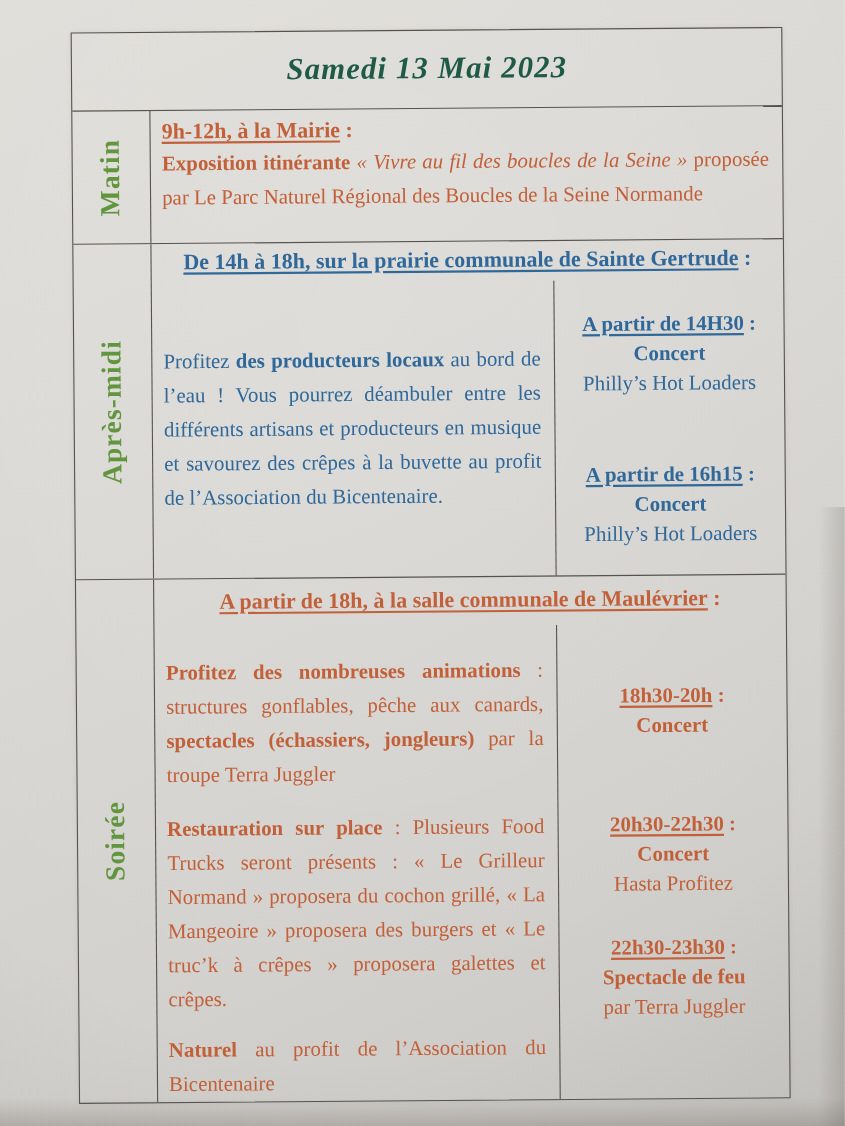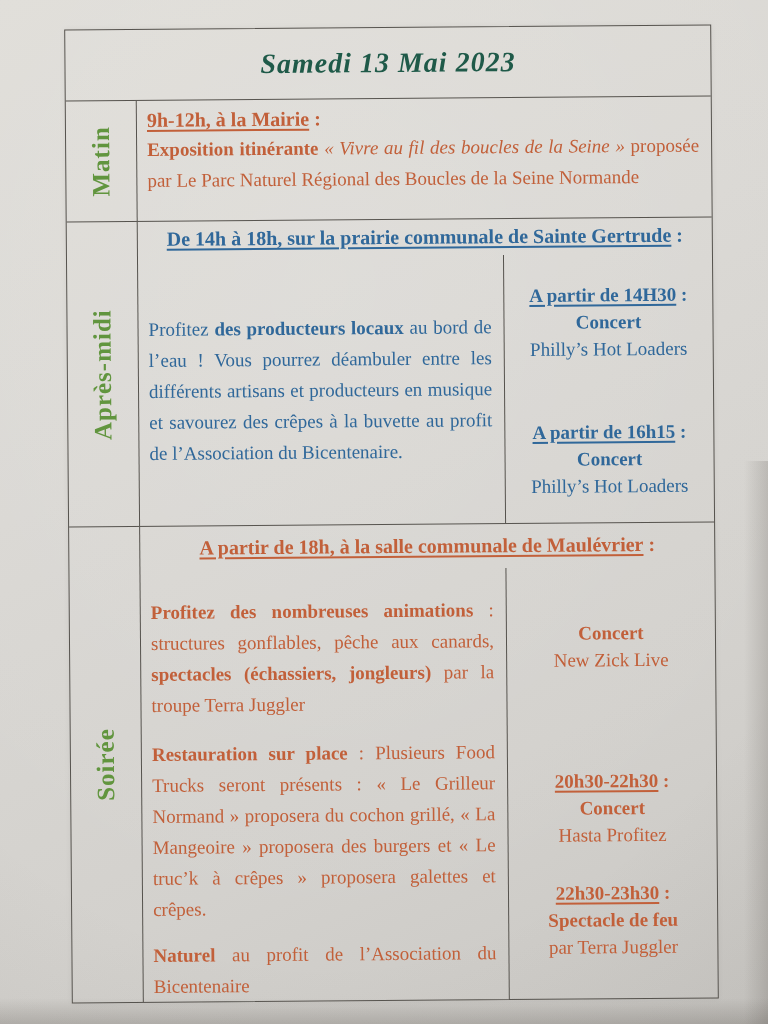--- a/index.html
+++ b/index.html
@@ -54,21 +54,21 @@
   .ev-title{font-weight:bold;}
   .ap-e0{margin-top:27px;}
   .ap-e1{margin-top:56px;}
 
   .soiree-heading{padding-top:10px;height:44px;}
   .soiree-left p{margin:0;}
   .so-p1{margin-top:26px !important;}
   .so-p2{margin-top:18px !important;}
   .so-p3{margin-top:15px !important;}
   .so-e0{margin-top:52px;}
-  .so-e1{margin-top:94px;text-align:center;}
+  .so-e1{margin-top:63px;text-align:center;}
   .so-e2{margin-top:31px;}
 </style>
 </head>
 <body>
 
 <div class="paper"></div>
 <div class="vignette"></div>
 <div class="edge-right"></div>
 <div class="edge-bottom"></div>
 
@@ -121,22 +121,22 @@
     <div class="content orange">
       <div class="sec-heading soiree-heading"><span class="u">A partir de 18h, à la salle communale de Maulévrier</span><span>&nbsp;:</span></div>
       <div class="cols">
         <div class="left-col soiree-left">
           <p class="para so-p1"><b>Profitez des nombreuses animations</b><span> : structures gonflables, pêche aux canards, </span><b>spectacles (échassiers, jongleurs)</b><span> par la troupe Terra Juggler</span></p>
           <p class="para so-p2"><b>Restauration sur place</b><span> : Plusieurs Food Trucks seront présents : « Le Grilleur Normand » proposera du cochon grillé, « La Mangeoire » proposera des burgers et « Le truc’k à crêpes » proposera galettes et crêpes.</span></p>
           <p class="para so-p3"><b>Naturel</b><span> au profit de l’Association du Bicentenaire</span></p>
         </div>
         <div class="right-col">
           <div class="event so-e0">
+            <div class="ev-time"><span class="u">18h30-20h</span><span>&nbsp;:</span></div>
             <div class="ev-title">Concert</div>
-            <div class="ev-name">New Zick Live</div>
           </div>
           <div class="event so-e1">
             <div class="ev-time"><span class="u">20h30-22h30</span><span>&nbsp;:</span></div>
             <div class="ev-title">Concert</div>
             <div class="ev-name">Hasta Profitez</div>
           </div>
           <div class="event so-e2">
             <div class="ev-time"><span class="u">22h30-23h30</span><span>&nbsp;:</span></div>
             <div class="ev-title">Spectacle de feu</div>
             <div class="ev-name">par Terra Juggler</div>

